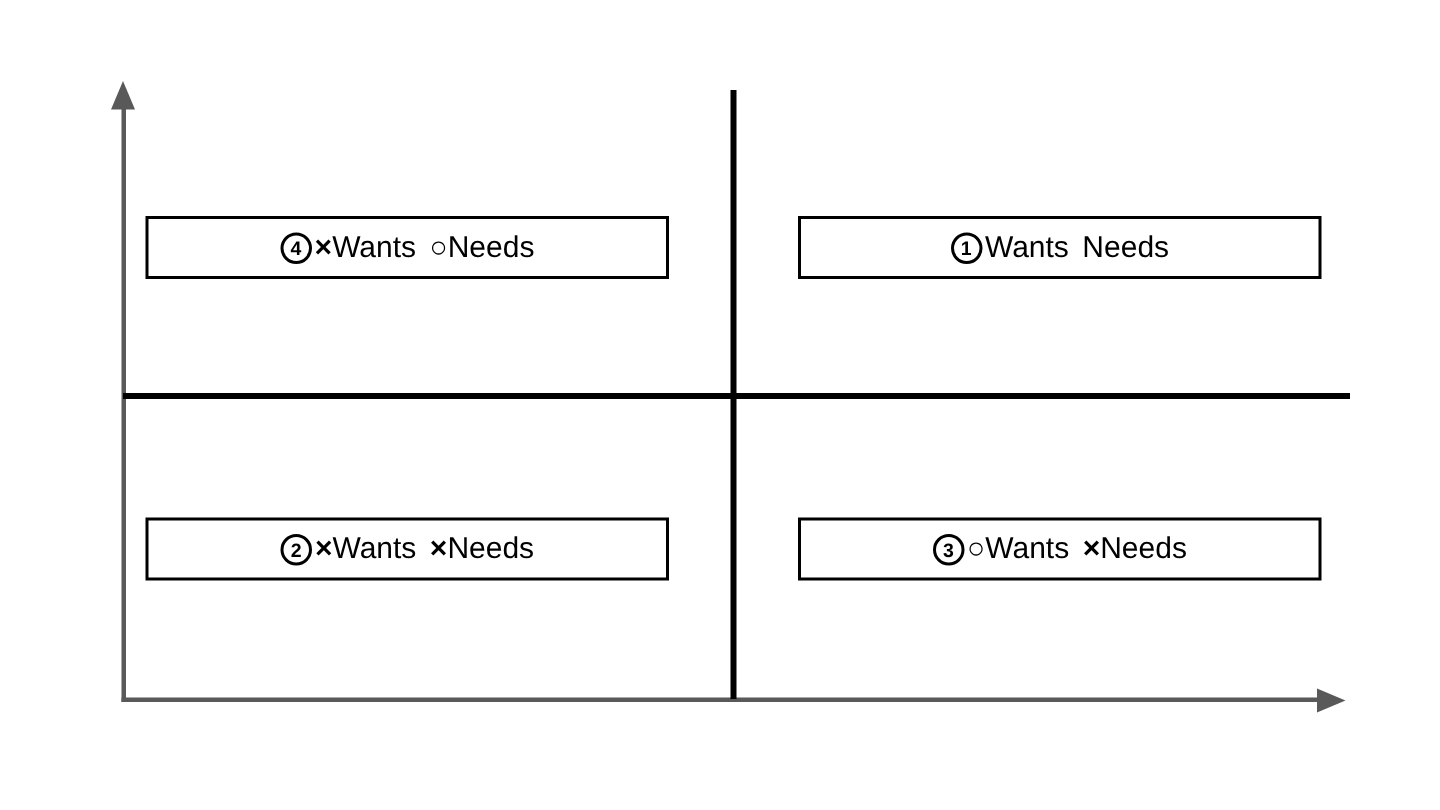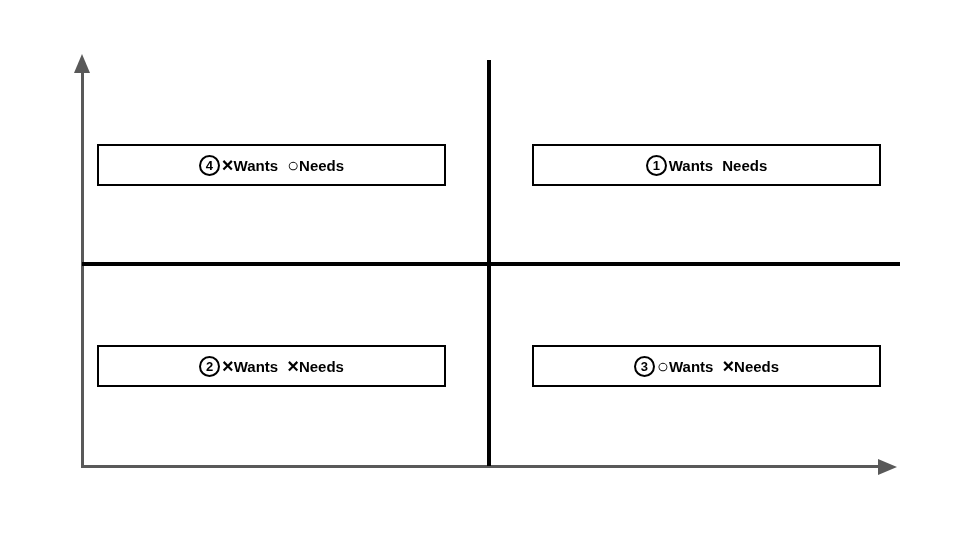--- a/index.html
+++ b/index.html
@@ -112,22 +112,22 @@
     display: inline-flex;
     align-items: center;
   }
   .group.needs { margin-left: 9px; }
   .mark {
     font-size: 20px;
     font-weight: bold;
     line-height: 1;
   }
   .word {
-    font-size: 15px;
-    font-weight: bold;
+    font-size: 20px;
+    font-weight: normal;
     line-height: 1;
   }
 </style>
 </head>
 <body>
 
 <div class="stage">
 
   <div class="y-axis-line"></div>
   <div class="y-axis-arrow"></div>

